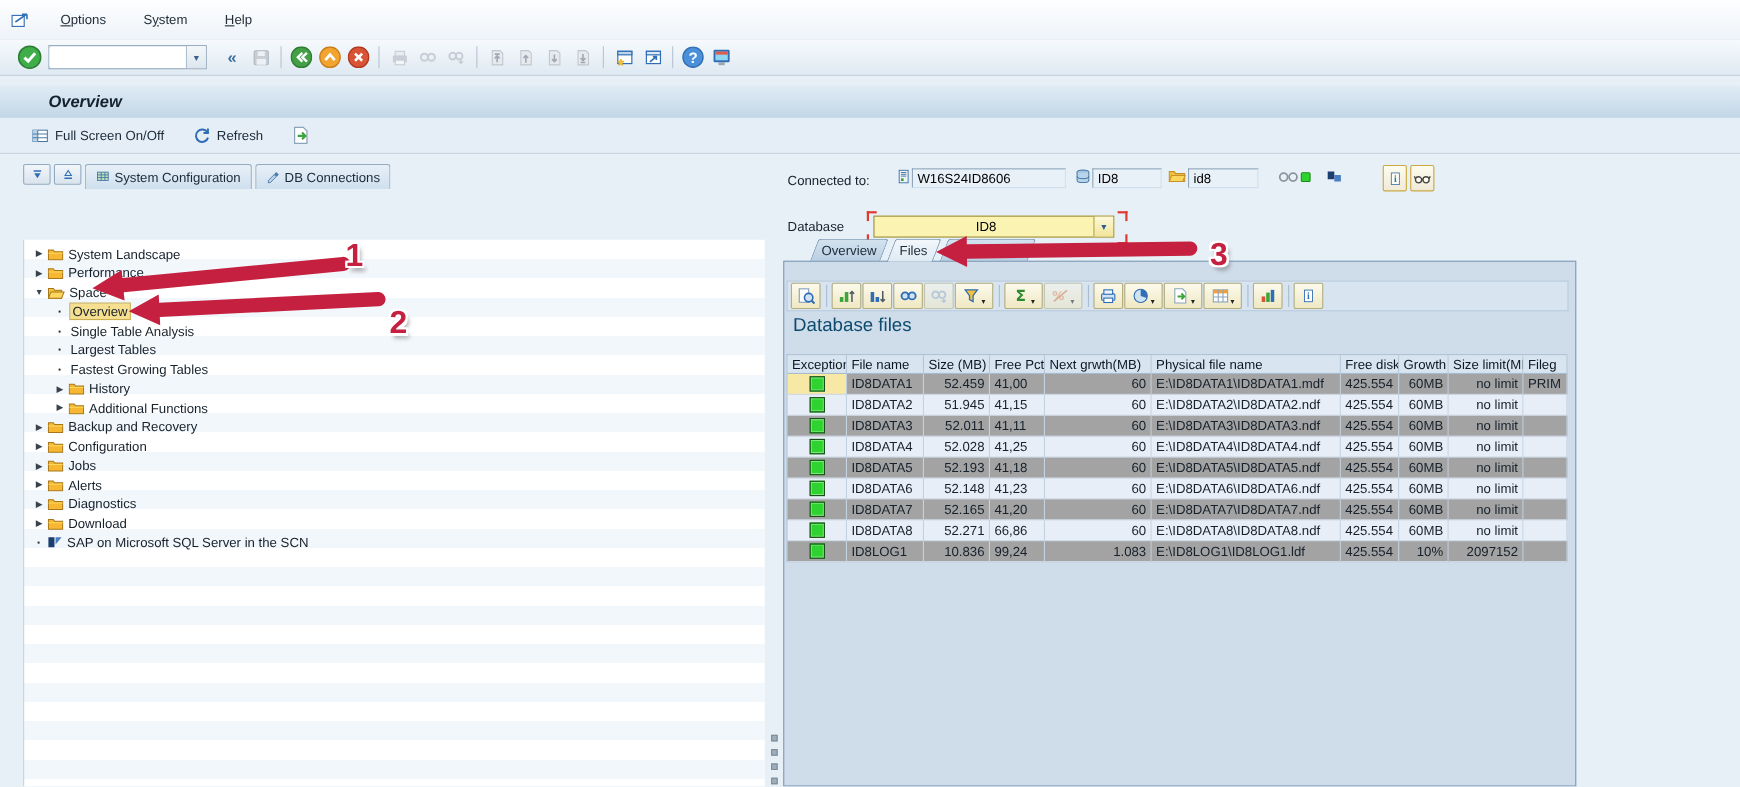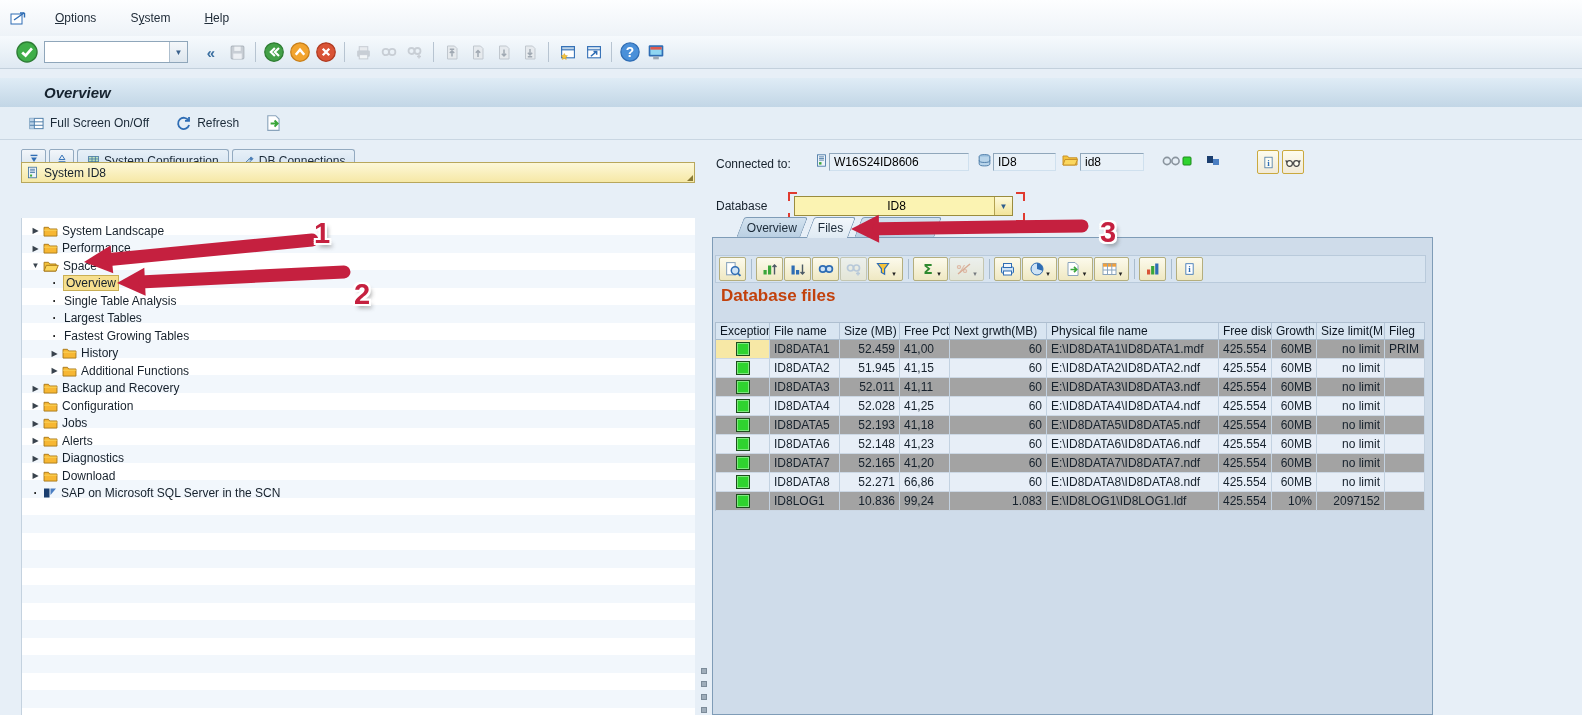--- a/index.html
+++ b/index.html
@@ -76,21 +76,21 @@
   .rtab.active{background:linear-gradient(#f2f7fb,#dfeaf3);z-index:2;}
   .rp-body{position:absolute;left:0;top:89px;right:0;bottom:0;background:#cfdcea;border:1px solid #7f9cb7;box-sizing:border-box;}
   .alv{position:absolute;left:2px;top:17px;right:6px;height:28px;background:#d8e4f0;border:1px solid #b9cadb;
        display:flex;align-items:center;padding-left:3px;box-sizing:border-box;}
   .albtn{width:25px;height:22px;background:linear-gradient(#fcfaec,#efe8c2);border:1px solid #b4ae7e;
          border-radius:2px;display:flex;align-items:center;justify-content:center;margin-right:1px;}
   .albtn.caret{width:33px;}
   .albtn .cv{font-size:7px;color:#222;margin-left:1px;align-self:flex-end;padding-bottom:2px;}
   .albtn.dis{opacity:.55;}
   .asep{width:1px;height:20px;background:#a9bccd;margin:0 4px;}
-  .sec-title{position:absolute;left:8px;top:48px;font-size:17px;color:#c2410c;font-weight:bold;}
+  .sec-title{position:absolute;left:8px;top:48px;font-size:17px;color:#0c4a6e;}
   .grid{position:absolute;left:2px;top:84px;border-top:1px solid #aebfd0;border-left:1px solid #aebfd0;}
   .grow{display:flex;}
   .gcell{border-right:1px solid #c3d2e1;border-bottom:1px solid #ccd8e5;height:19px;display:flex;
          align-items:center;padding:0 4px;box-sizing:border-box;overflow:hidden;white-space:nowrap;flex:none;}
   .ghead .gcell{background:#d8e5f1;border-right-color:#b5c6d8;border-bottom-color:#a9bccd;height:17px;color:#0d1722;}
   .grow.odd .gcell{background:#a3a3a3;}
   .grow.even .gcell{background:#e7eef7;}
   .gcell.r{justify-content:flex-end;}
   .gcell.c{justify-content:center;}
   .gcell.exsel{background:#f7e8a6 !important;}
@@ -295,31 +295,20 @@
       <span class="lp-tab">
         <span class="ic">
           <svg width="13" height="12" viewBox="0 0 16 16">
             <path d="M2 12 L9 5 l2.5 2.5 L4.5 14.5 2 15z" fill="#bcd3e8" stroke="#3b6fa0"></path>
             <path d="M9.5 4.5 l2 -2 2.5 2.5 -2 2z" fill="#4a7ec2" stroke="#3b6fa0"></path>
           </svg>
         </span>
         <span>DB Connections</span>
       </span>
     </div>
-  <div class="lp-combo">
-    <span class="ic" id="ic-servermini">
-        <svg width="13" height="15" viewBox="0 0 16 16">
-          <rect x="3" y="1.5" width="10" height="13" fill="#eef3f8" stroke="#3b6fa0"></rect>
-          <path d="M5 4 h6 M5 6 h6 M5 8 h6" stroke="#3b6fa0"></path>
-          <rect x="5" y="10.5" width="2.5" height="2.5" fill="#3aa63a"></rect>
-        </svg>
-      </span>
-    <span>System ID8</span>
-    <span class="grip"></span>
-  </div>
   <div class="lp-tree" id="tree">
       <div class="trow" style="padding-left: 8px;">
         <span class="arr">▶</span>
         <span class="ic" style="margin-left: 2px;">
           <svg width="15" height="12" viewBox="0 0 16 13">
             <path d="M1 2.5 h4.8 l1.3 1.8 H15 V12 H1z" fill="#f7b733" stroke="#a87818"></path>
             <path d="M1 5.6 h14" stroke="#fbd75e"></path>
           </svg>
         </span>
         <span class="lbl">System Landscape</span>

